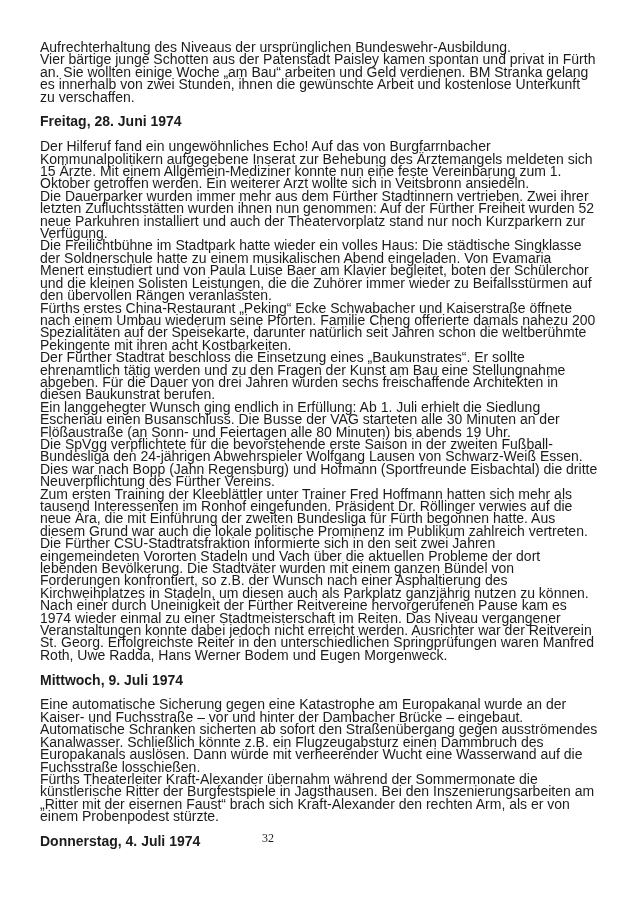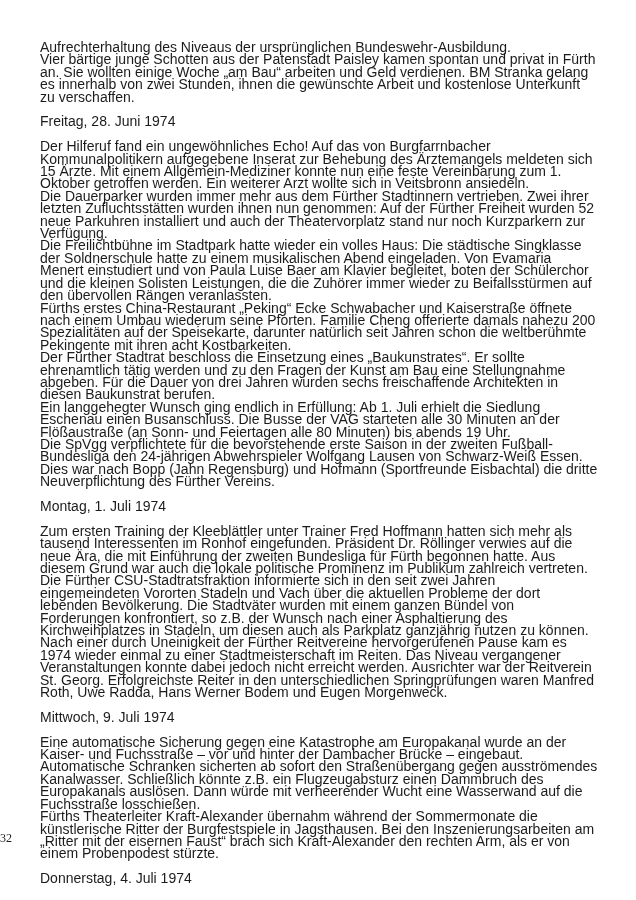--- a/index.html
+++ b/index.html
@@ -21,29 +21,30 @@
     position: absolute;
     left: 40px;
     top: 41px;
     width: 558px;
     font-size: 14px;
     line-height: 12.4px;
     text-align: left;
   }
   .section { margin: 0; }
   .heading {
-    font-weight: normal;
+    font-weight: bold;
     margin: 12.4px 0;
   }
   .para { margin: 0; }
   .footer {
     position: absolute;
     top: 831px;
     left: 0;
     width: 536px;
+    text-align: center;
     font-family: "Liberation Serif", "DejaVu Serif", serif;
     font-size: 12px;
     line-height: 14px;
     color: #1b1b1b;
   }
 </style>
 </head>
 <body>
 
 <div class="page">
@@ -68,21 +69,20 @@
   <div class="section">
     <div class="paras">
           <p class="para">Fürths erstes China-Restaurant „Peking“ Ecke Schwabacher und Kaiserstraße öffnete nach einem Umbau wiederum seine Pforten. Familie Cheng offerierte damals nahezu 200 Spezialitäten auf der Speisekarte, darunter natürlich seit Jahren schon die weltberühmte Pekingente mit ihren acht Kostbarkeiten.</p>
           <p class="para">Der Fürther Stadtrat beschloss die Einsetzung eines „Baukunstrates“. Er sollte ehrenamtlich tätig werden und zu den Fragen der Kunst am Bau eine Stellungnahme abgeben. Für die Dauer von drei Jahren wurden sechs freischaffende Architekten in diesen Baukunstrat berufen.</p>
           <p class="para">Ein langgehegter Wunsch ging endlich in Erfüllung: Ab 1. Juli erhielt die Siedlung Eschenau einen Busanschluss. Die Busse der VAG starteten alle 30 Minuten an der Flößaustraße (an Sonn- und Feiertagen alle 80 Minuten) bis abends 19 Uhr.</p>
           <p class="para">Die SpVgg verpflichtete für die bevorstehende erste Saison in der zweiten Fußball-Bundesliga den 24-jährigen Abwehrspieler Wolfgang Lausen von Schwarz-Weiß Essen. Dies war nach Bopp (Jahn Regensburg) und Hofmann (Sportfreunde Eisbachtal) die dritte Neuverpflichtung des Fürther Vereins.</p>
         </div>
   </div>
 
   <div class="section">
-    <div class="heading">Montag, 1. Juli 1974</div>
     <div class="paras">
           <p class="para">Zum ersten Training der Kleeblättler unter Trainer Fred Hoffmann hatten sich mehr als tausend Interessenten im Ronhof eingefunden. Präsident Dr. Röllinger verwies auf die neue Ära, die mit Einführung der zweiten Bundesliga für Fürth begonnen hatte. Aus diesem Grund war auch die lokale politische Prominenz im Publikum zahlreich vertreten.</p>
         </div>
   </div>
 
   <div class="section">
     <div class="paras">
           <p class="para">Die Fürther CSU-Stadtratsfraktion informierte sich in den seit zwei Jahren eingemeindeten Vororten Stadeln und Vach über die aktuellen Probleme der dort lebenden Bevölkerung. Die Stadtväter wurden mit einem ganzen Bündel von Forderungen konfrontiert, so z.B. der Wunsch nach einer Asphaltierung des Kirchweihplatzes in Stadeln, um diesen auch als Parkplatz ganzjährig nutzen zu können.</p>
           <p class="para">Nach einer durch Uneinigkeit der Fürther Reitvereine hervorgerufenen Pause kam es 1974 wieder einmal zu einer Stadtmeisterschaft im Reiten. Das Niveau vergangener Veranstaltungen konnte dabei jedoch nicht erreicht werden. Ausrichter war der Reitverein St. Georg. Erfolgreichste Reiter in den unterschiedlichen Springprüfungen waren Manfred Roth, Uwe Radda, Hans Werner Bodem und Eugen Morgenweck.</p>
         </div>

